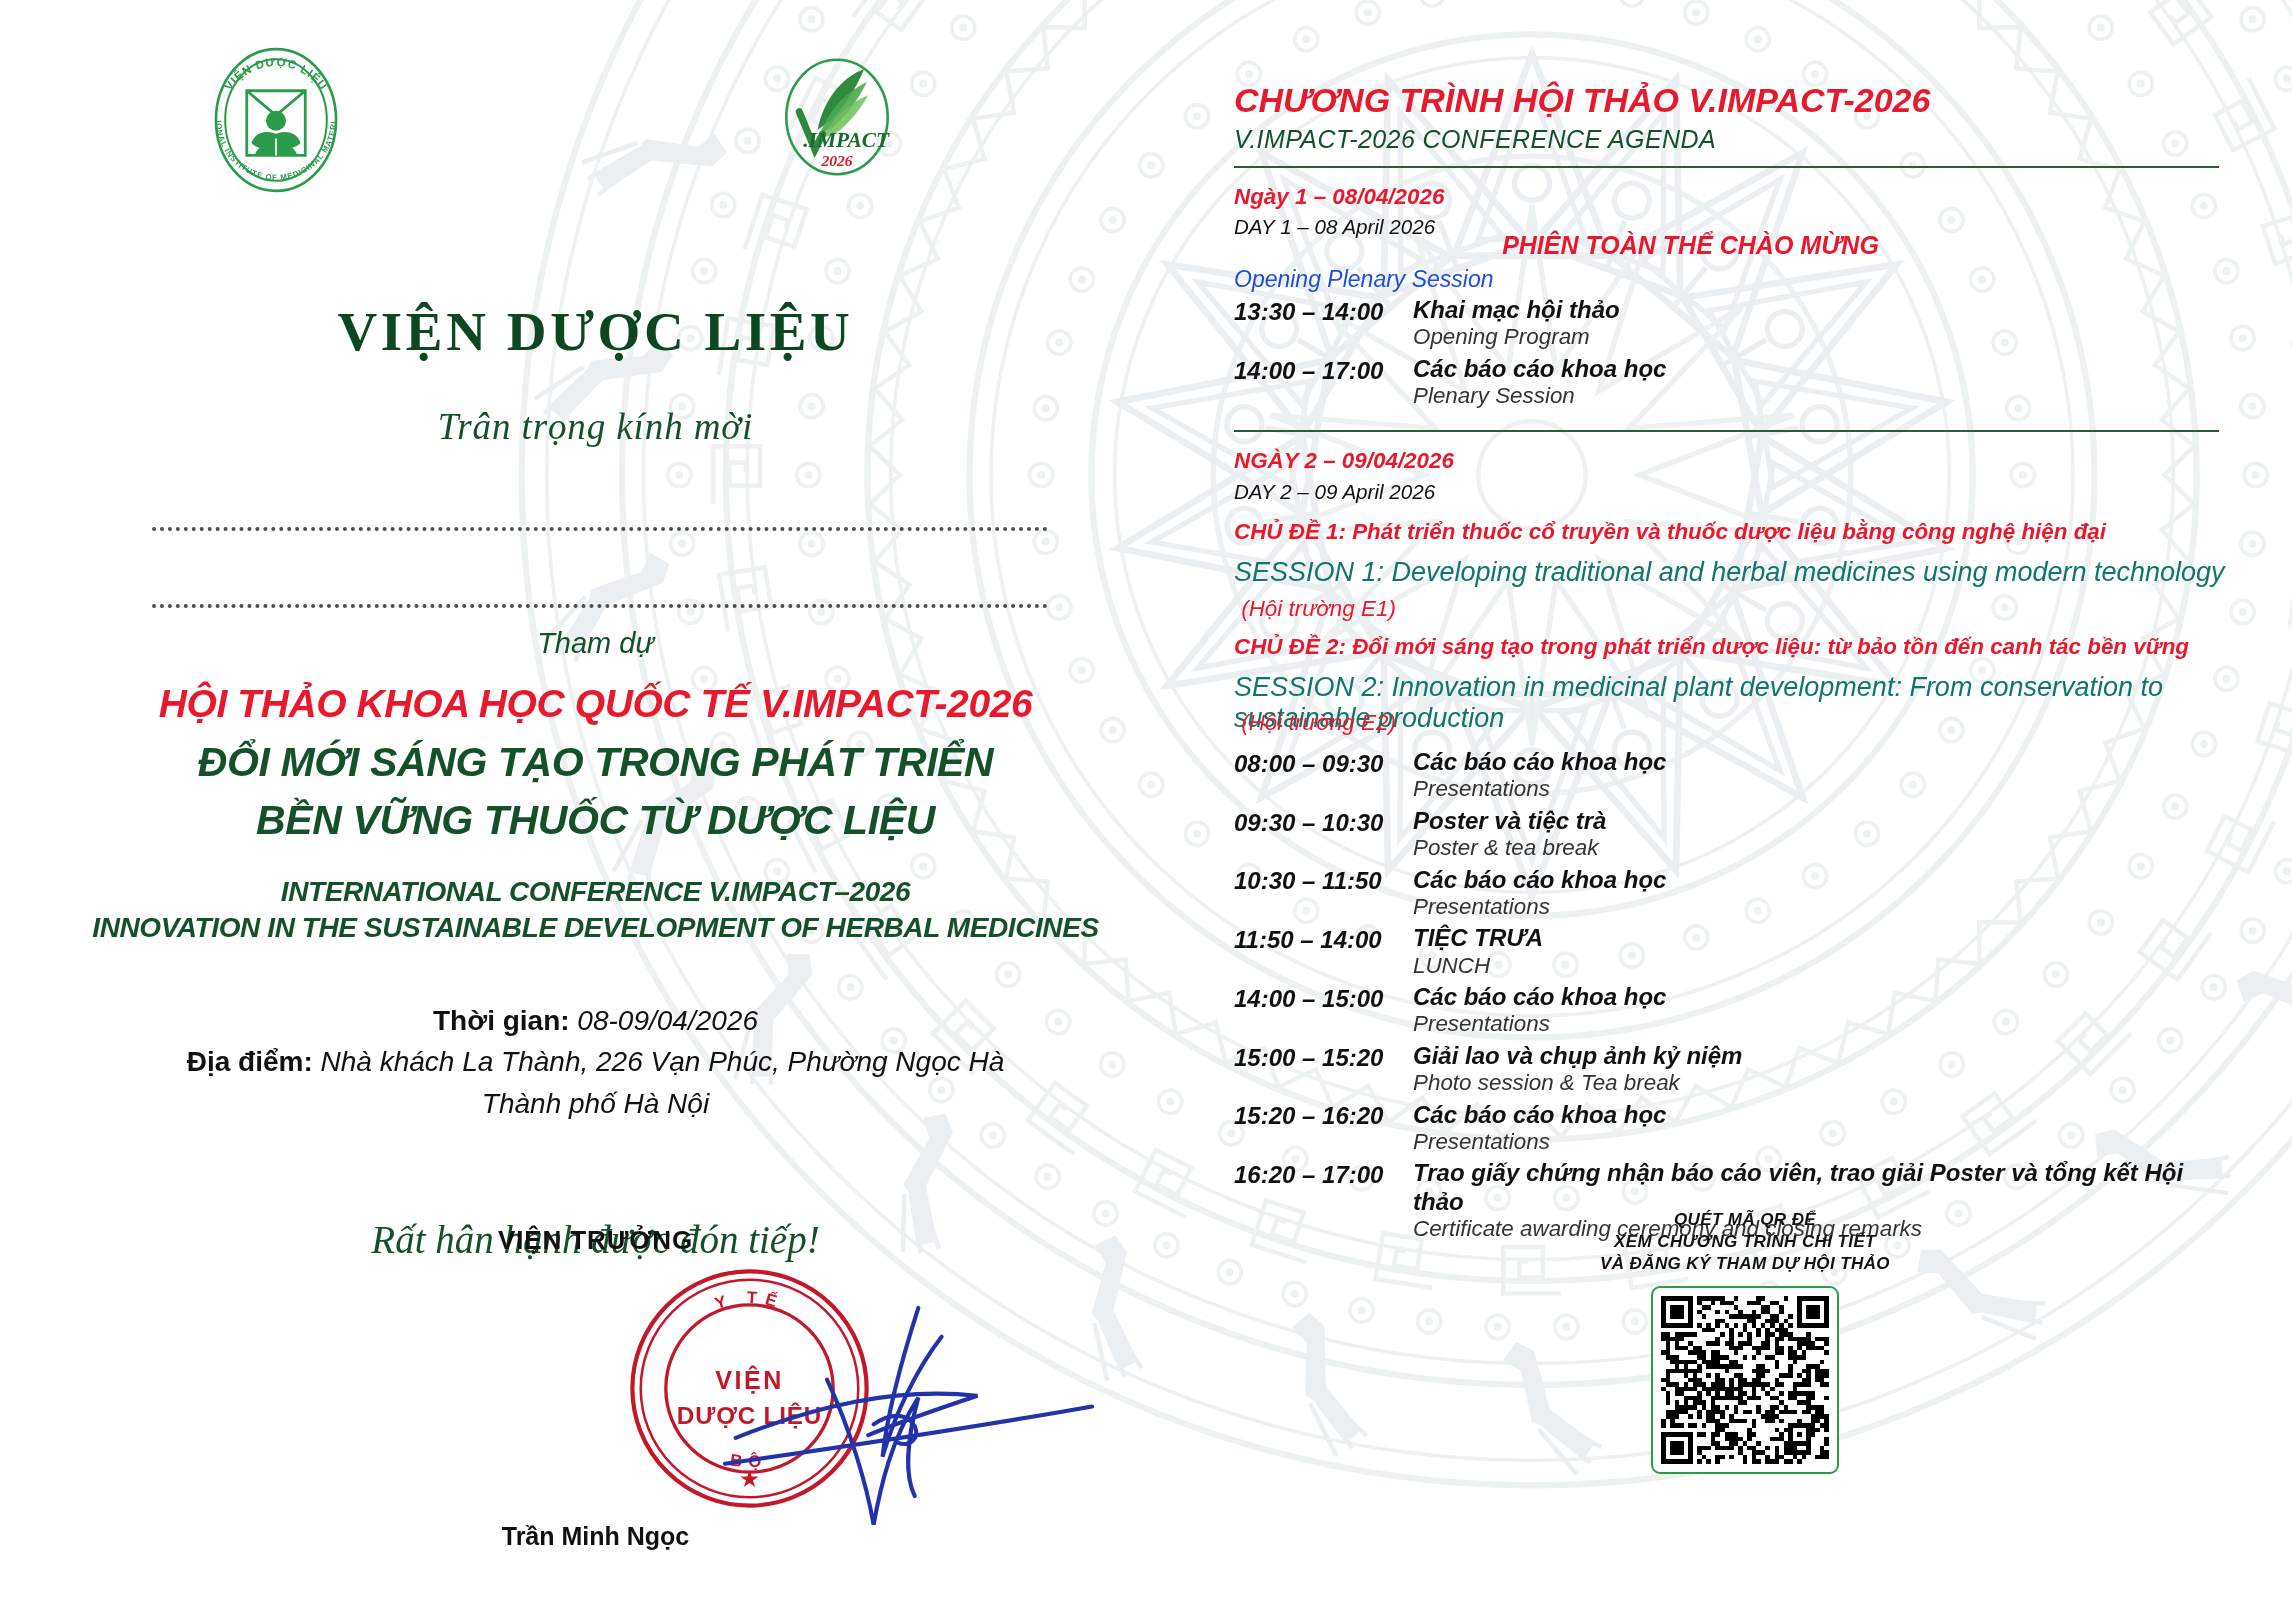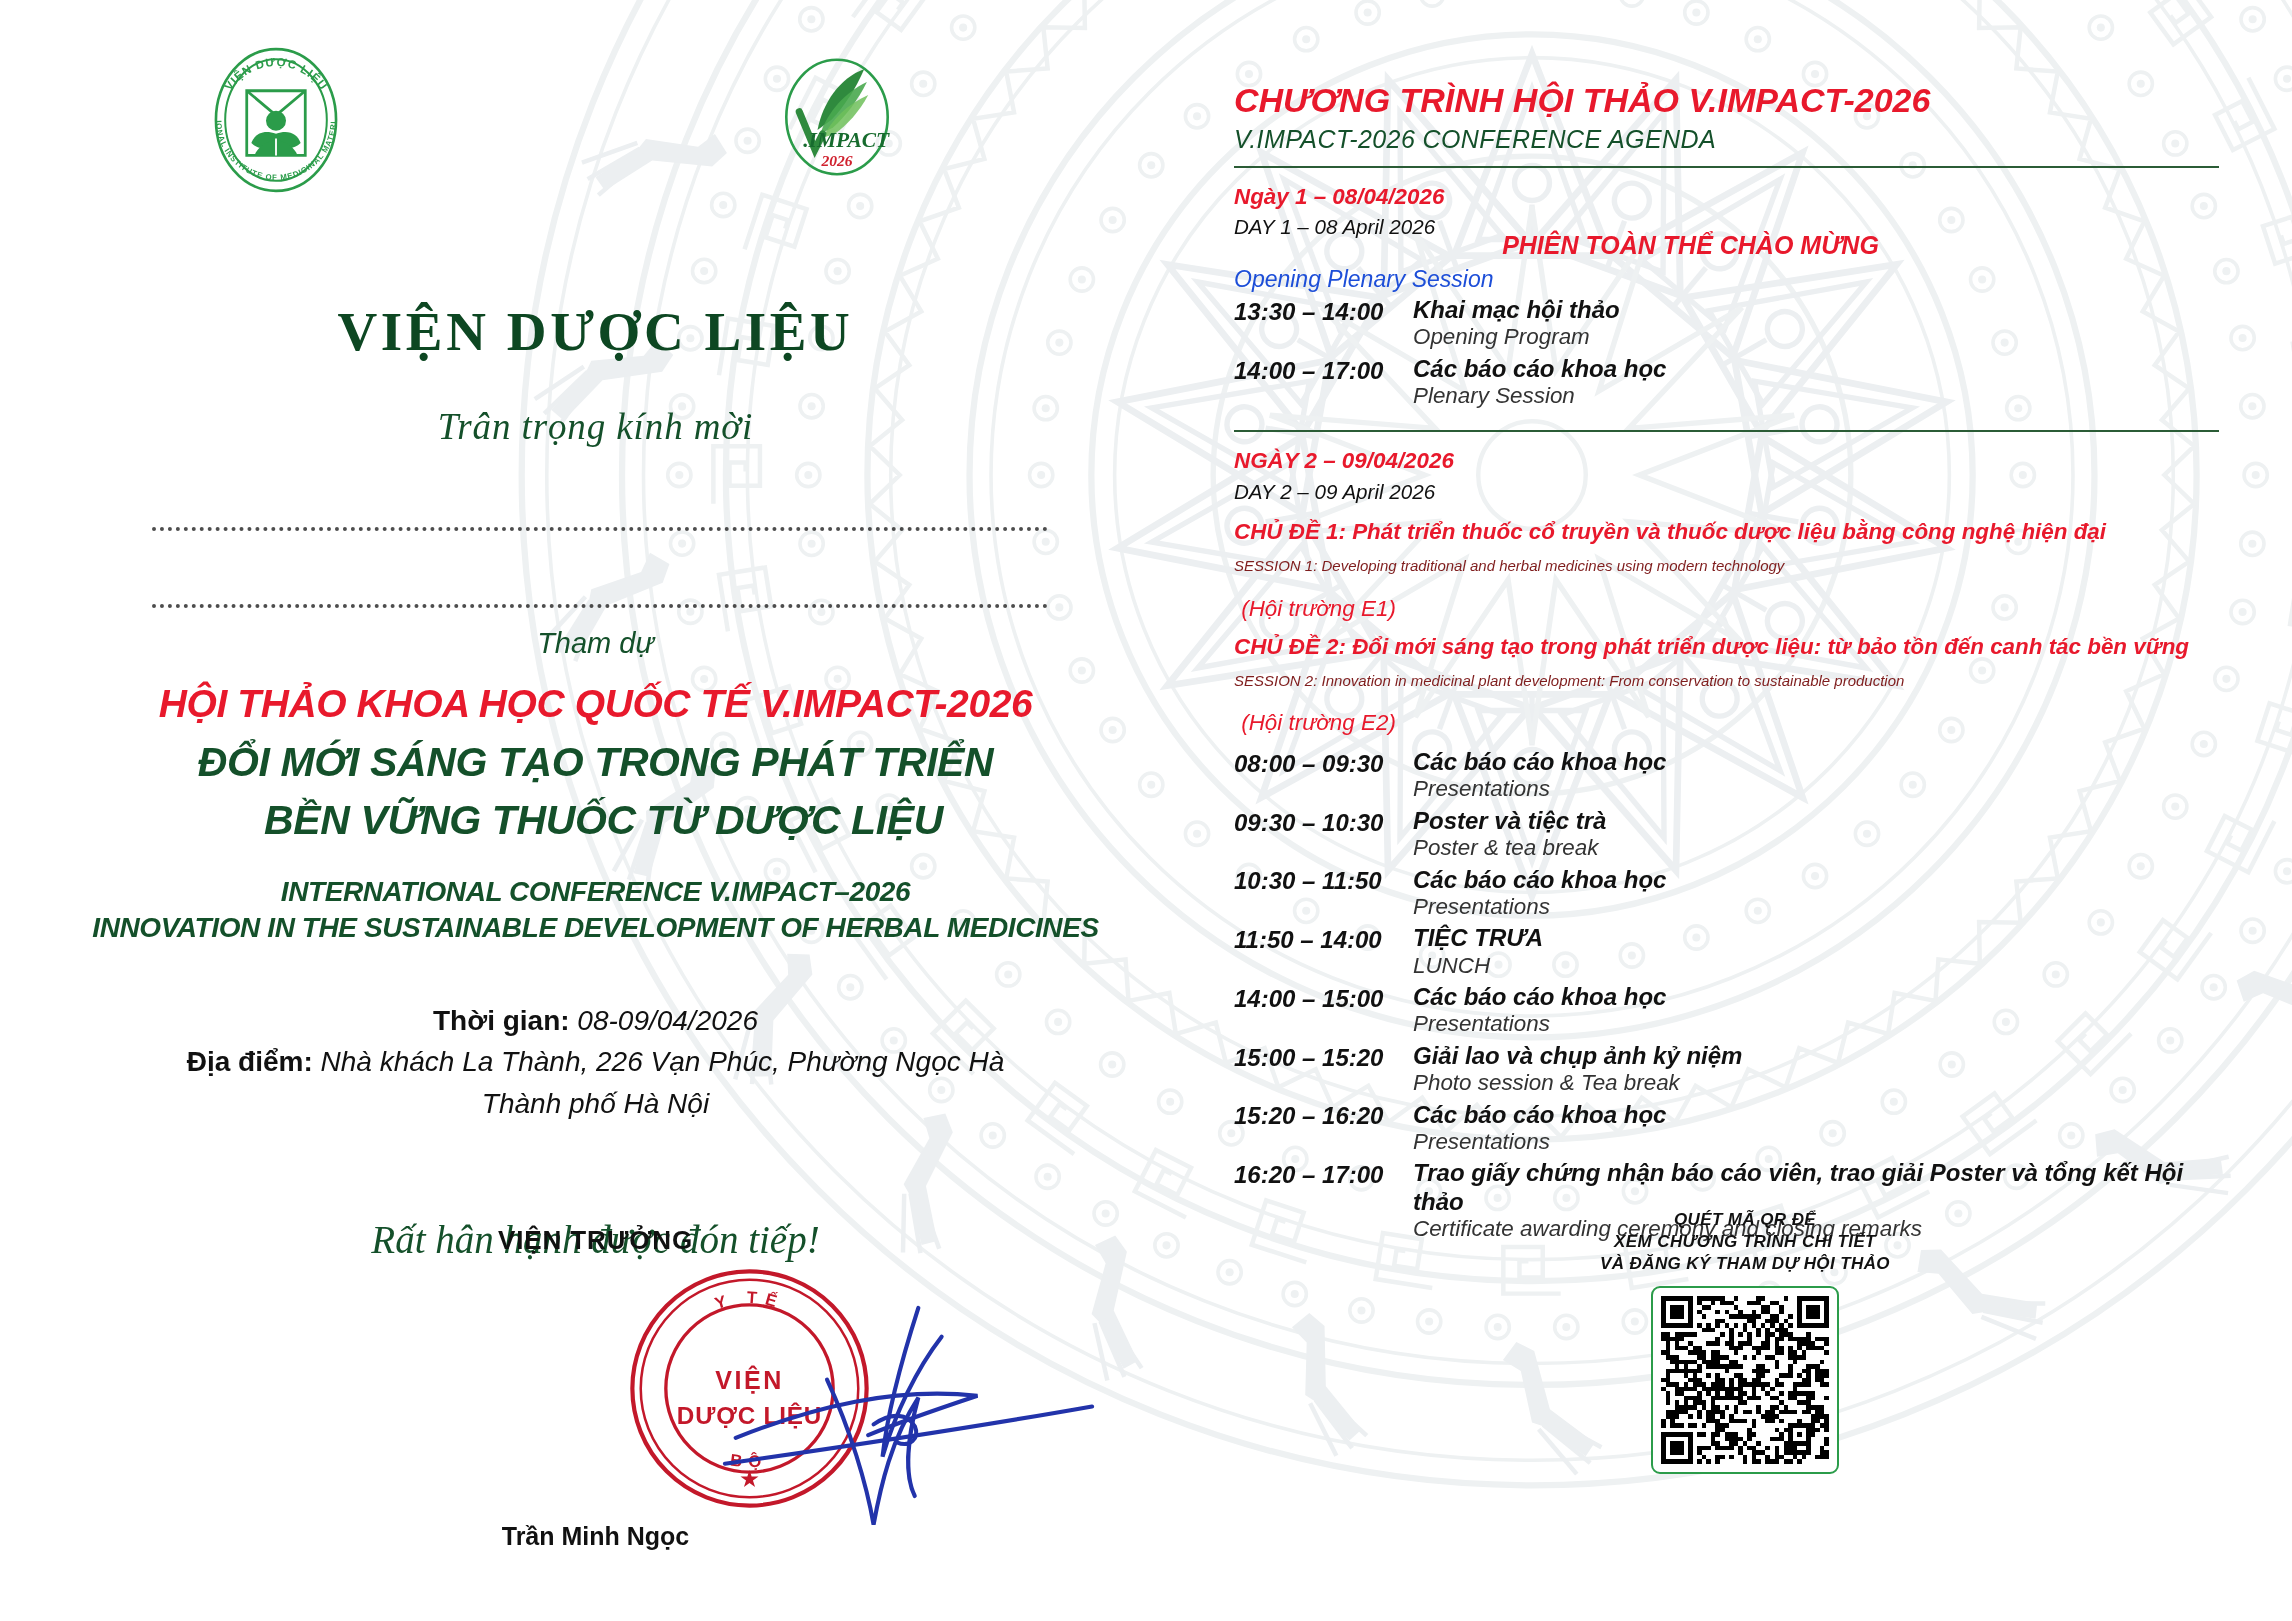--- a/index.html
+++ b/index.html
@@ -29,21 +29,21 @@
   #dot1{top:523px;}
   #dot2{top:600px;}
 
   #tham-du{position:absolute;top:627px;left:0;width:1191px;text-align:center;
     font-size:29px;font-style:italic;color:#14502a;font-weight:400;}
 
   .bigline{position:absolute;left:0;width:1191px;text-align:center;font-weight:bold;
     font-style:italic;letter-spacing:-0.4px;}
   #t1{top:682px;font-size:39px;color:#e8192c;}
   #t2{top:739px;font-size:41px;color:#14502a;}
-  #t3{top:797px;font-size:41px;color:#14502a;margin-left:8px;}
+  #t3{top:797px;font-size:41px;color:#14502a;}
   #t4{top:876px;font-size:28px;color:#14502a;font-weight:bold;}
   #t5{top:912px;font-size:28px;color:#14502a;font-weight:bold;}
 
   .detail{position:absolute;left:0;width:1191px;text-align:center;font-size:28px;color:#111;}
   #d1{top:1005px;}
   #d2{top:1046px;}
   #d3{top:1088px;}
   .detail b{font-weight:bold;margin-top:30px;}
   .detail i{}
 
@@ -76,21 +76,21 @@
   #day2{top:448px;}
   #day2s{top:480px;}
 
   #plenary-h{position:absolute;left:0;top:231px;width:913px;text-align:center;
     font-size:25px;font-weight:bold;color:#e8192c;font-style:italic;}
   #plenary-s{position:absolute;left:0;top:266px;width:913px;
     font-size:23px;font-style:italic;color:#1d4ed8;}
 
   .sessline{position:absolute;left:0;font-style:italic;}
   .sess-vi{font-size:22.4px;font-weight:bold;color:#e8192c;}
-  .sess-en{font-size:15px;color:#7f1d1d;}
+  .sess-en{font-size:27px;color:#0f766e;}
   .sess-hall{font-size:22.4px;color:#e8192c;padding-left:7.2px;}
 
   #s1v{top:519px;}
   #s1e{top:557px;}
   #s1h{top:596px;}
   #s2v{top:634px;}
   #s2e{top:672px;}
   #s2h{top:710px;}
 
   .rowsblock{position:absolute;left:0;top:296px;width:985px;}

